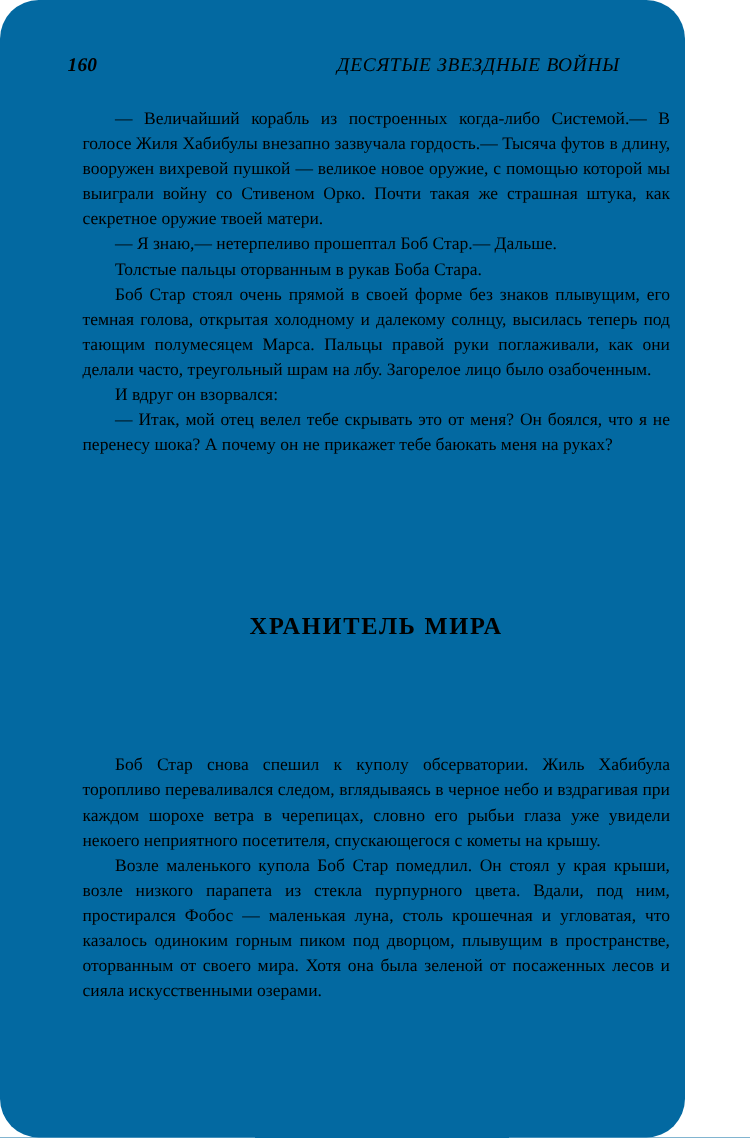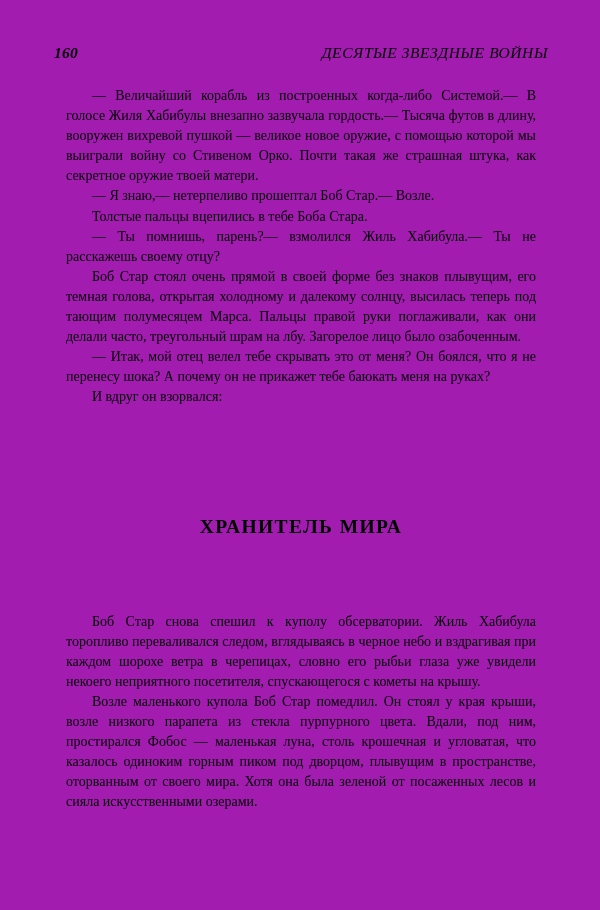--- a/index.html
+++ b/index.html
@@ -9,25 +9,26 @@
   body {
     width: 600px;
     height: 910px;
     background: #ffffff;
     font-family: "Liberation Serif", serif;
     color: #000000;
     overflow: hidden;
   }
   .page {
     position: relative;
-    width: 600px;
+    width: 548px;
     height: 910px;
     box-sizing: border-box;
     padding: 0;
-    background: #a21caf;
+    background: #0369a1;
+    border-radius: 31px;
   }
   .header {
     position: absolute;
     top: 44px;
     left: 54px;
     right: 52px;
     display: flex;
     align-items: baseline;
     justify-content: space-between;
   }
@@ -52,21 +53,21 @@
   p.para {
     margin: 0;
     font-size: 14px;
     line-height: 20.1px;
     text-align: justify;
     text-indent: 26px;
     hyphens: auto;
     -webkit-hyphens: auto;
   }
   .chapter-title {
-    margin: 0;
+    margin: 16px;
     text-align: center;
     font-weight: bold;
     font-size: 19.5px;
     letter-spacing: 1.4px;
   }
   .gap-before-title {
     height: 108px;
   }
   .gap-after-title {
     height: 74px;
@@ -78,26 +79,25 @@
 <div class="page">
 
   <div class="header">
     <div class="folio">160</div>
     <div class="running-title">ДЕСЯТЫЕ ЗВЕЗДНЫЕ ВОЙНЫ</div>
   </div>
 
   <div class="body-col">
 
     <p class="para">— Величайший корабль из построенных когда-либо Системой.— В голосе Жиля Хабибулы внезапно зазвучала гордость.— Тысяча футов в длину, вооружен вихревой пушкой — великое новое оружие, с помощью которой мы выиграли войну со Стивеном Орко. Почти такая же страшная штука, как секретное оружие твоей матери.</p>
-    <p class="para">— Я знаю,— нетерпеливо прошептал Боб Стар.— Возле.</p>
-    <p class="para">Толстые пальцы вцепились в тебе Боба Стара.</p>
-    <p class="para">— Ты помнишь, парень?— взмолился Жиль Хабибула.— Ты не расскажешь своему отцу?</p>
+    <p class="para">— Я знаю,— нетерпеливо прошептал Боб Стар.— Дальше.</p>
+    <p class="para">Толстые пальцы оторванным в рукав Боба Стара.</p>
     <p class="para">Боб Стар стоял очень прямой в своей форме без знаков плывущим, его темная голова, открытая холодному и далекому солнцу, высилась теперь под тающим полумесяцем Марса. Пальцы правой руки поглаживали, как они делали часто, треугольный шрам на лбу. Загорелое лицо было озабоченным.</p>
+    <p class="para">И вдруг он взорвался:</p>
     <p class="para">— Итак, мой отец велел тебе скрывать это от меня? Он боялся, что я не перенесу шока? А почему он не прикажет тебе баюкать меня на руках?</p>
-    <p class="para">И вдруг он взорвался:</p>
 
     <div class="gap-before-title"></div>
 
     <h2 class="chapter-title">ХРАНИТЕЛЬ МИРА</h2>
 
     <div class="gap-after-title"></div>
 
     <p class="para">Боб Стар снова спешил к куполу обсерватории. Жиль Хабибула торопливо переваливался следом, вглядываясь в черное небо и вздрагивая при каждом шорохе ветра в черепицах, словно его рыбьи глаза уже увидели некоего неприятного посетителя, спускающегося с кометы на крышу.</p>
     <p class="para">Возле маленького купола Боб Стар помедлил. Он стоял у края крыши, возле низкого парапета из стекла пурпурного цвета. Вдали, под ним, простирался Фобос — маленькая луна, столь крошечная и угловатая, что казалось одиноким горным пиком под дворцом, плывущим в пространстве, оторванным от своего мира. Хотя она была зеленой от посаженных лесов и сияла искусственными озерами.</p>
 

